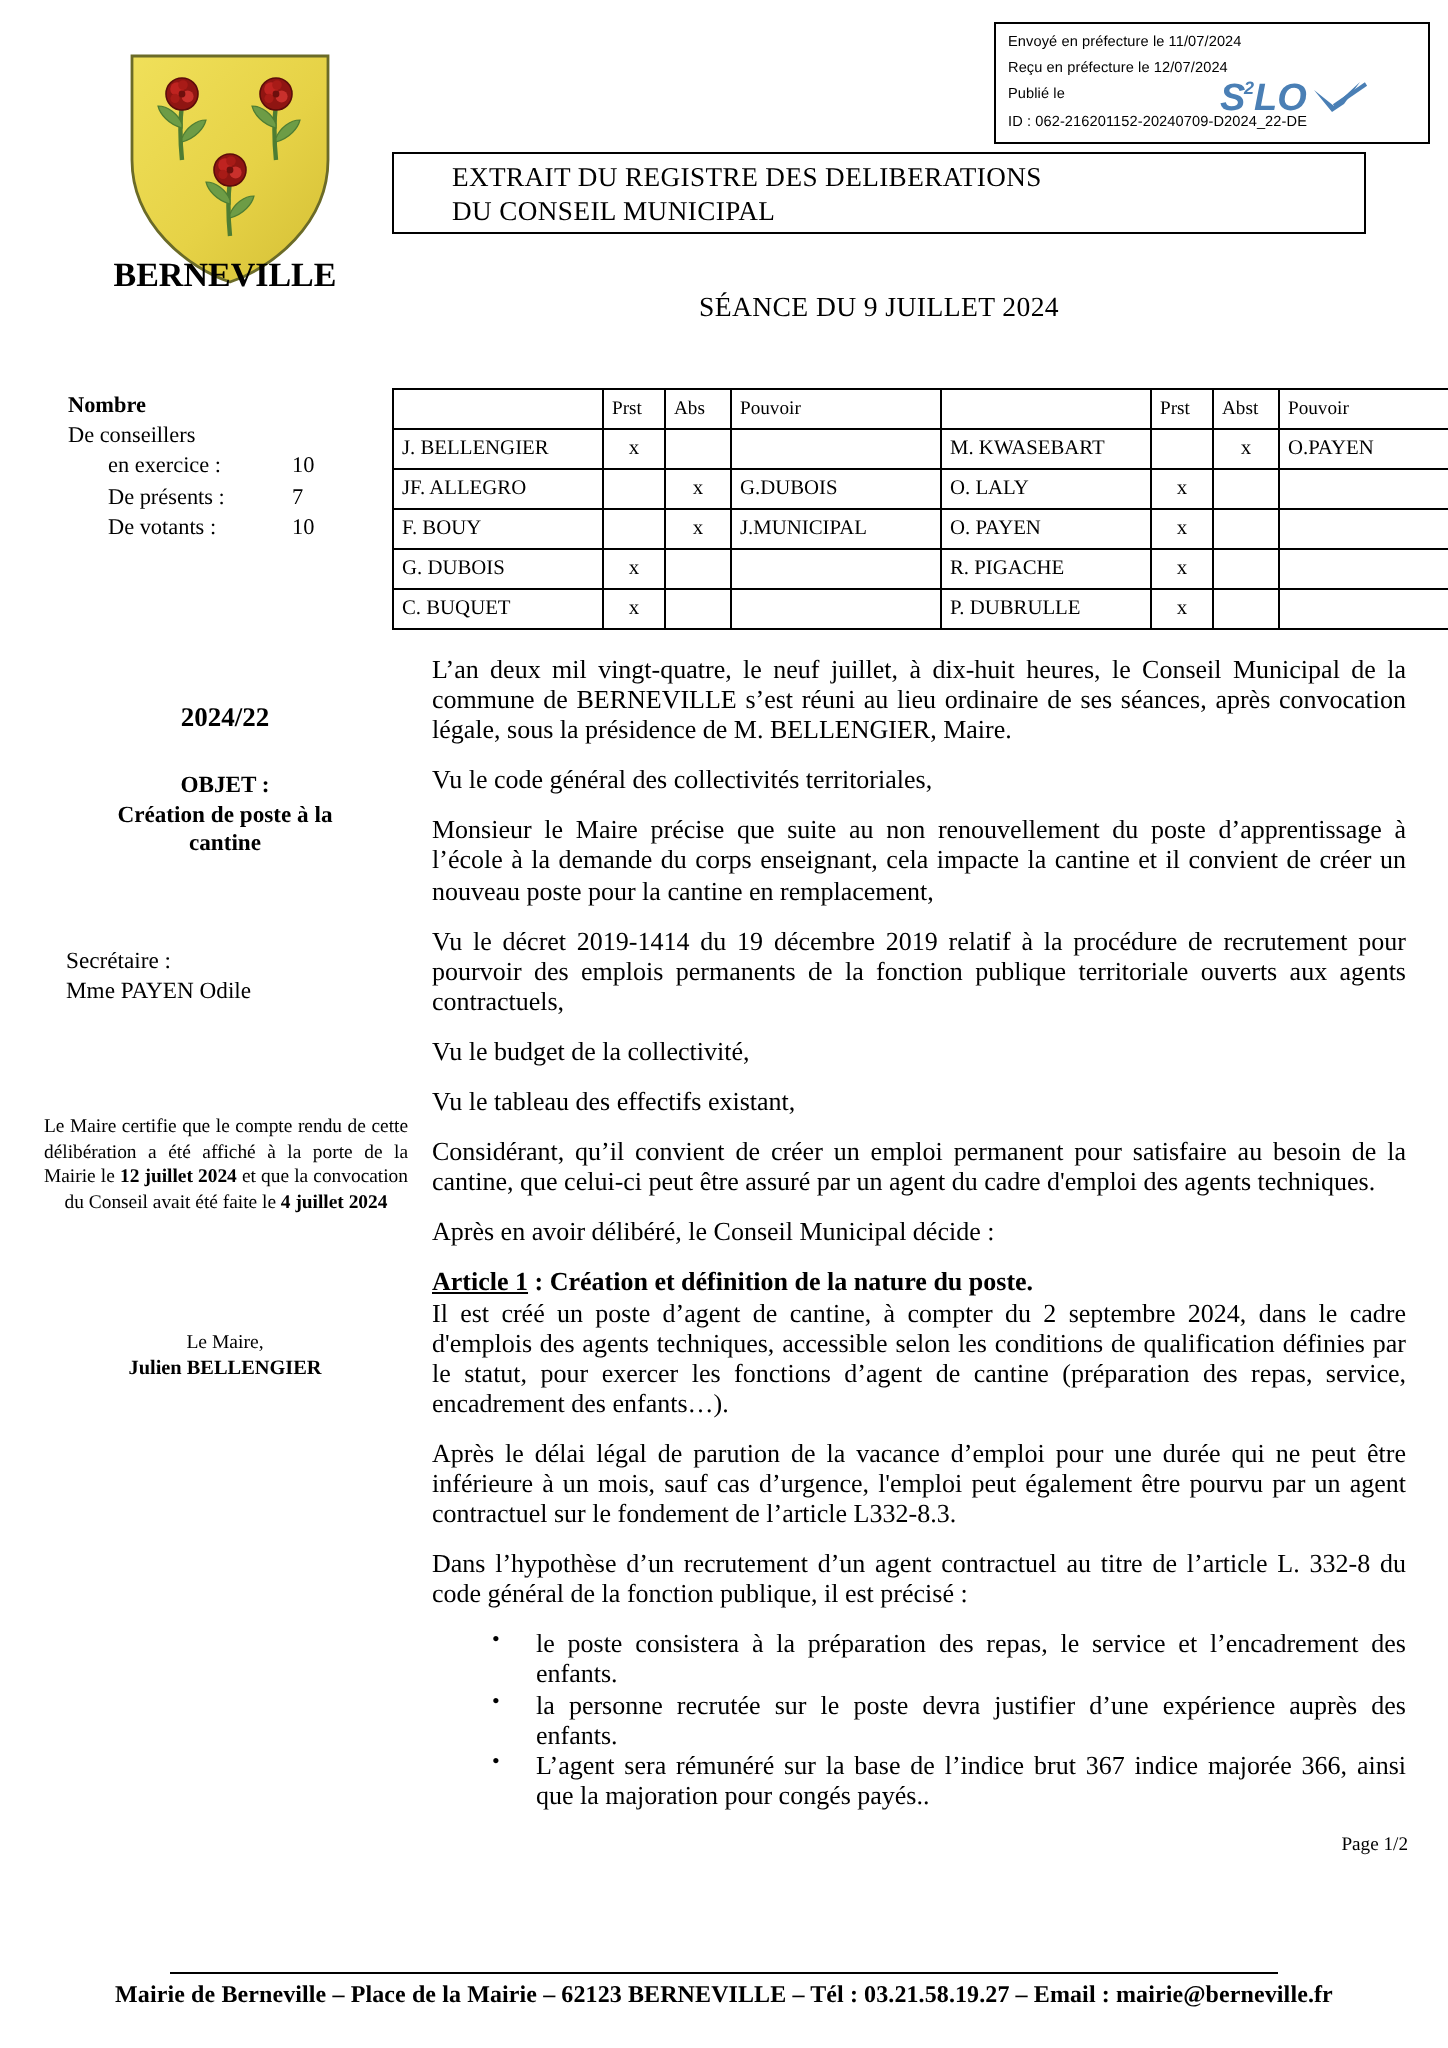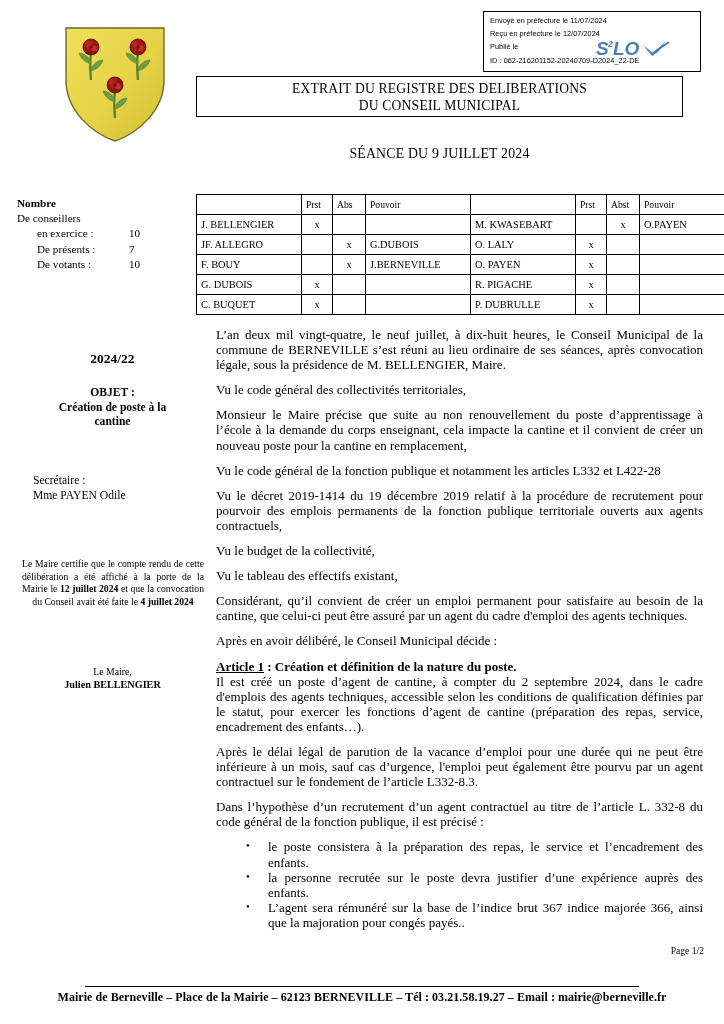--- a/index.html
+++ b/index.html
@@ -12,21 +12,21 @@
     height: 1024px;
     position: relative;
     font-family: "Liberation Serif", "DejaVu Serif", serif;
     color: #000;
     overflow: hidden;
   }
 
   
   #prefecture-stamp {
     position: absolute;
-    left: 483px;
+    left: 497px;
     top: 11px;
     width: 218px;
     height: 61px;
     border: 1px solid #000;
     background: #fff;
     padding: 2px 4px 16px 6px;
     box-sizing: border-box;
     z-index: 40;
   }
   #prefecture-stamp .stamp-line {
@@ -49,24 +49,25 @@
   #title-box {
     position: absolute;
     left: 196px;
     top: 76px;
     width: 487px;
     height: 41px;
     border: 1.4px solid #000;
     box-sizing: border-box;
     display: flex;
     flex-direction: column;
-    align-items: center;
+    align-items: flex-start;
     justify-content: center;
     z-index: 10;
     background: transparent;
+    padding-left: 29px;
   }
   #title-box .tline {
     font-size: 13.6px;
     line-height: 17px;
     letter-spacing: 0.2px;
     text-align: center;
     white-space: nowrap;
   }
 
   #seance-title {
@@ -93,21 +94,21 @@
     top: 126px;
     width: 205px;
     text-align: center;
     font-weight: bold;
     font-size: 17px;
     line-height: 24px;
   }
 
   #nombre-block {
     position: absolute;
-    left: 17px;
+    left: 34px;
     top: 196px;
     width: 165px;
     font-size: 11.2px;
     line-height: 15.2px;
   }
   #nombre-block .nb-head { font-weight: bold; }
   #nombre-block .nb-row { display: flex; margin-left: 20px; }
   #nombre-block .nb-row .lbl { width: 92px; }
   #nombre-block .nb-row .val { width: 30px; text-align: left; }
 
@@ -221,21 +222,21 @@
     position: absolute;
     left: 0;
     top: -1px;
     font-size: 11px;
   }
 
   
   #page-num {
     position: absolute;
     left: 0;
-    top: 945px;
+    top: 917px;
     width: 704px;
     text-align: right;
     font-size: 9.6px;
   }
   #footer-rule {
     position: absolute;
     left: 85px;
     top: 986px;
     width: 554px;
     height: 1px;
@@ -295,20 +296,21 @@
       <circle cx="0" cy="1" r="1.7" fill="#6e0f0d"></circle>
     </g>
   </defs>
   <path d="M8 4 H106 V56 C106 88 78 110 57 117 C36 110 8 88 8 56 Z" fill="url(#shieldgrad)" stroke="#6b6b28" stroke-width="1.4"></path>
   <use href="#roseGlyph" x="33" y="22"></use>
   <use href="#roseGlyph" x="80" y="22"></use>
   <use href="#roseGlyph" x="57" y="60"></use>
 </svg>
 
 <div id="commune-name">
+  <div>BERNEVILLE</div>
 </div>
 
 <div id="nombre-block">
   <div class="nb-head">Nombre</div>
   <div>De conseillers</div>
   <div class="nb-row">
     <span class="lbl">en exercice :</span>
     <span class="val">10</span>
   </div>
   <div class="nb-row">
@@ -375,21 +377,21 @@
     <td>G.DUBOIS</td>
     <td>O. LALY</td>
     <td class="mark">x</td>
     <td class="mark"></td>
     <td></td>
   </tr>
   <tr>
     <td>F. BOUY</td>
     <td class="mark"></td>
     <td class="mark">x</td>
-    <td>J.BERNEVILLE</td>
+    <td>J.MUNICIPAL</td>
     <td>O. PAYEN</td>
     <td class="mark">x</td>
     <td class="mark"></td>
     <td></td>
   </tr>
   <tr>
     <td>G. DUBOIS</td>
     <td class="mark">x</td>
     <td class="mark"></td>
     <td></td>
@@ -408,21 +410,20 @@
     <td class="mark"></td>
     <td></td>
   </tr>
 </tbody>
   </table>
 
 <div id="body-text">
   <p>L’an deux mil vingt-quatre, le neuf juillet, à dix-huit heures, le Conseil Municipal de la commune de BERNEVILLE s’est réuni au lieu ordinaire de ses séances, après convocation légale, sous la présidence de M. BELLENGIER, Maire.</p>
   <p>Vu le code général des collectivités territoriales,</p>
   <p>Monsieur le Maire précise que suite au non renouvellement du poste d’apprentissage à l’école à la demande du corps enseignant, cela impacte la cantine et il convient de créer un nouveau poste pour la cantine en remplacement,</p>
-  <p>Vu le code général de la fonction publique et notamment les articles L332 et L422-28</p>
   <p>Vu le décret 2019-1414 du 19 décembre 2019 relatif à la procédure de recrutement pour pourvoir des emplois permanents de la fonction publique territoriale ouverts aux agents contractuels,</p>
   <p>Vu le budget de la collectivité,</p>
   <p>Vu le tableau des effectifs existant,</p>
   <p>Considérant, qu’il convient de créer un emploi permanent pour satisfaire au besoin de la cantine, que celui-ci peut être assuré par un agent du cadre d'emploi des agents techniques.</p>
   <p>Après en avoir délibéré, le Conseil Municipal décide :</p>
   <p class="art-head"><span class="u">Article 1</span><span> : Création et définition de la nature du poste.</span></p>
   <p>Il est créé un poste d’agent de cantine, à compter du 2 septembre 2024, dans le cadre d'emplois des agents techniques, accessible selon les conditions de qualification définies par le statut, pour exercer les fonctions d’agent de cantine (préparation des repas, service, encadrement des enfants…).</p>
   <p>Après le délai légal de parution de la vacance d’emploi pour une durée qui ne peut être inférieure à un mois, sauf cas d’urgence, l'emploi peut également être pourvu par un agent contractuel sur le fondement de l’article L332-8.3.</p>
   <p class="tight">Dans l’hypothèse d’un recrutement d’un agent contractuel au titre de l’article L. 332-8 du code général de la fonction publique, il est précisé :</p>
   <ul>

